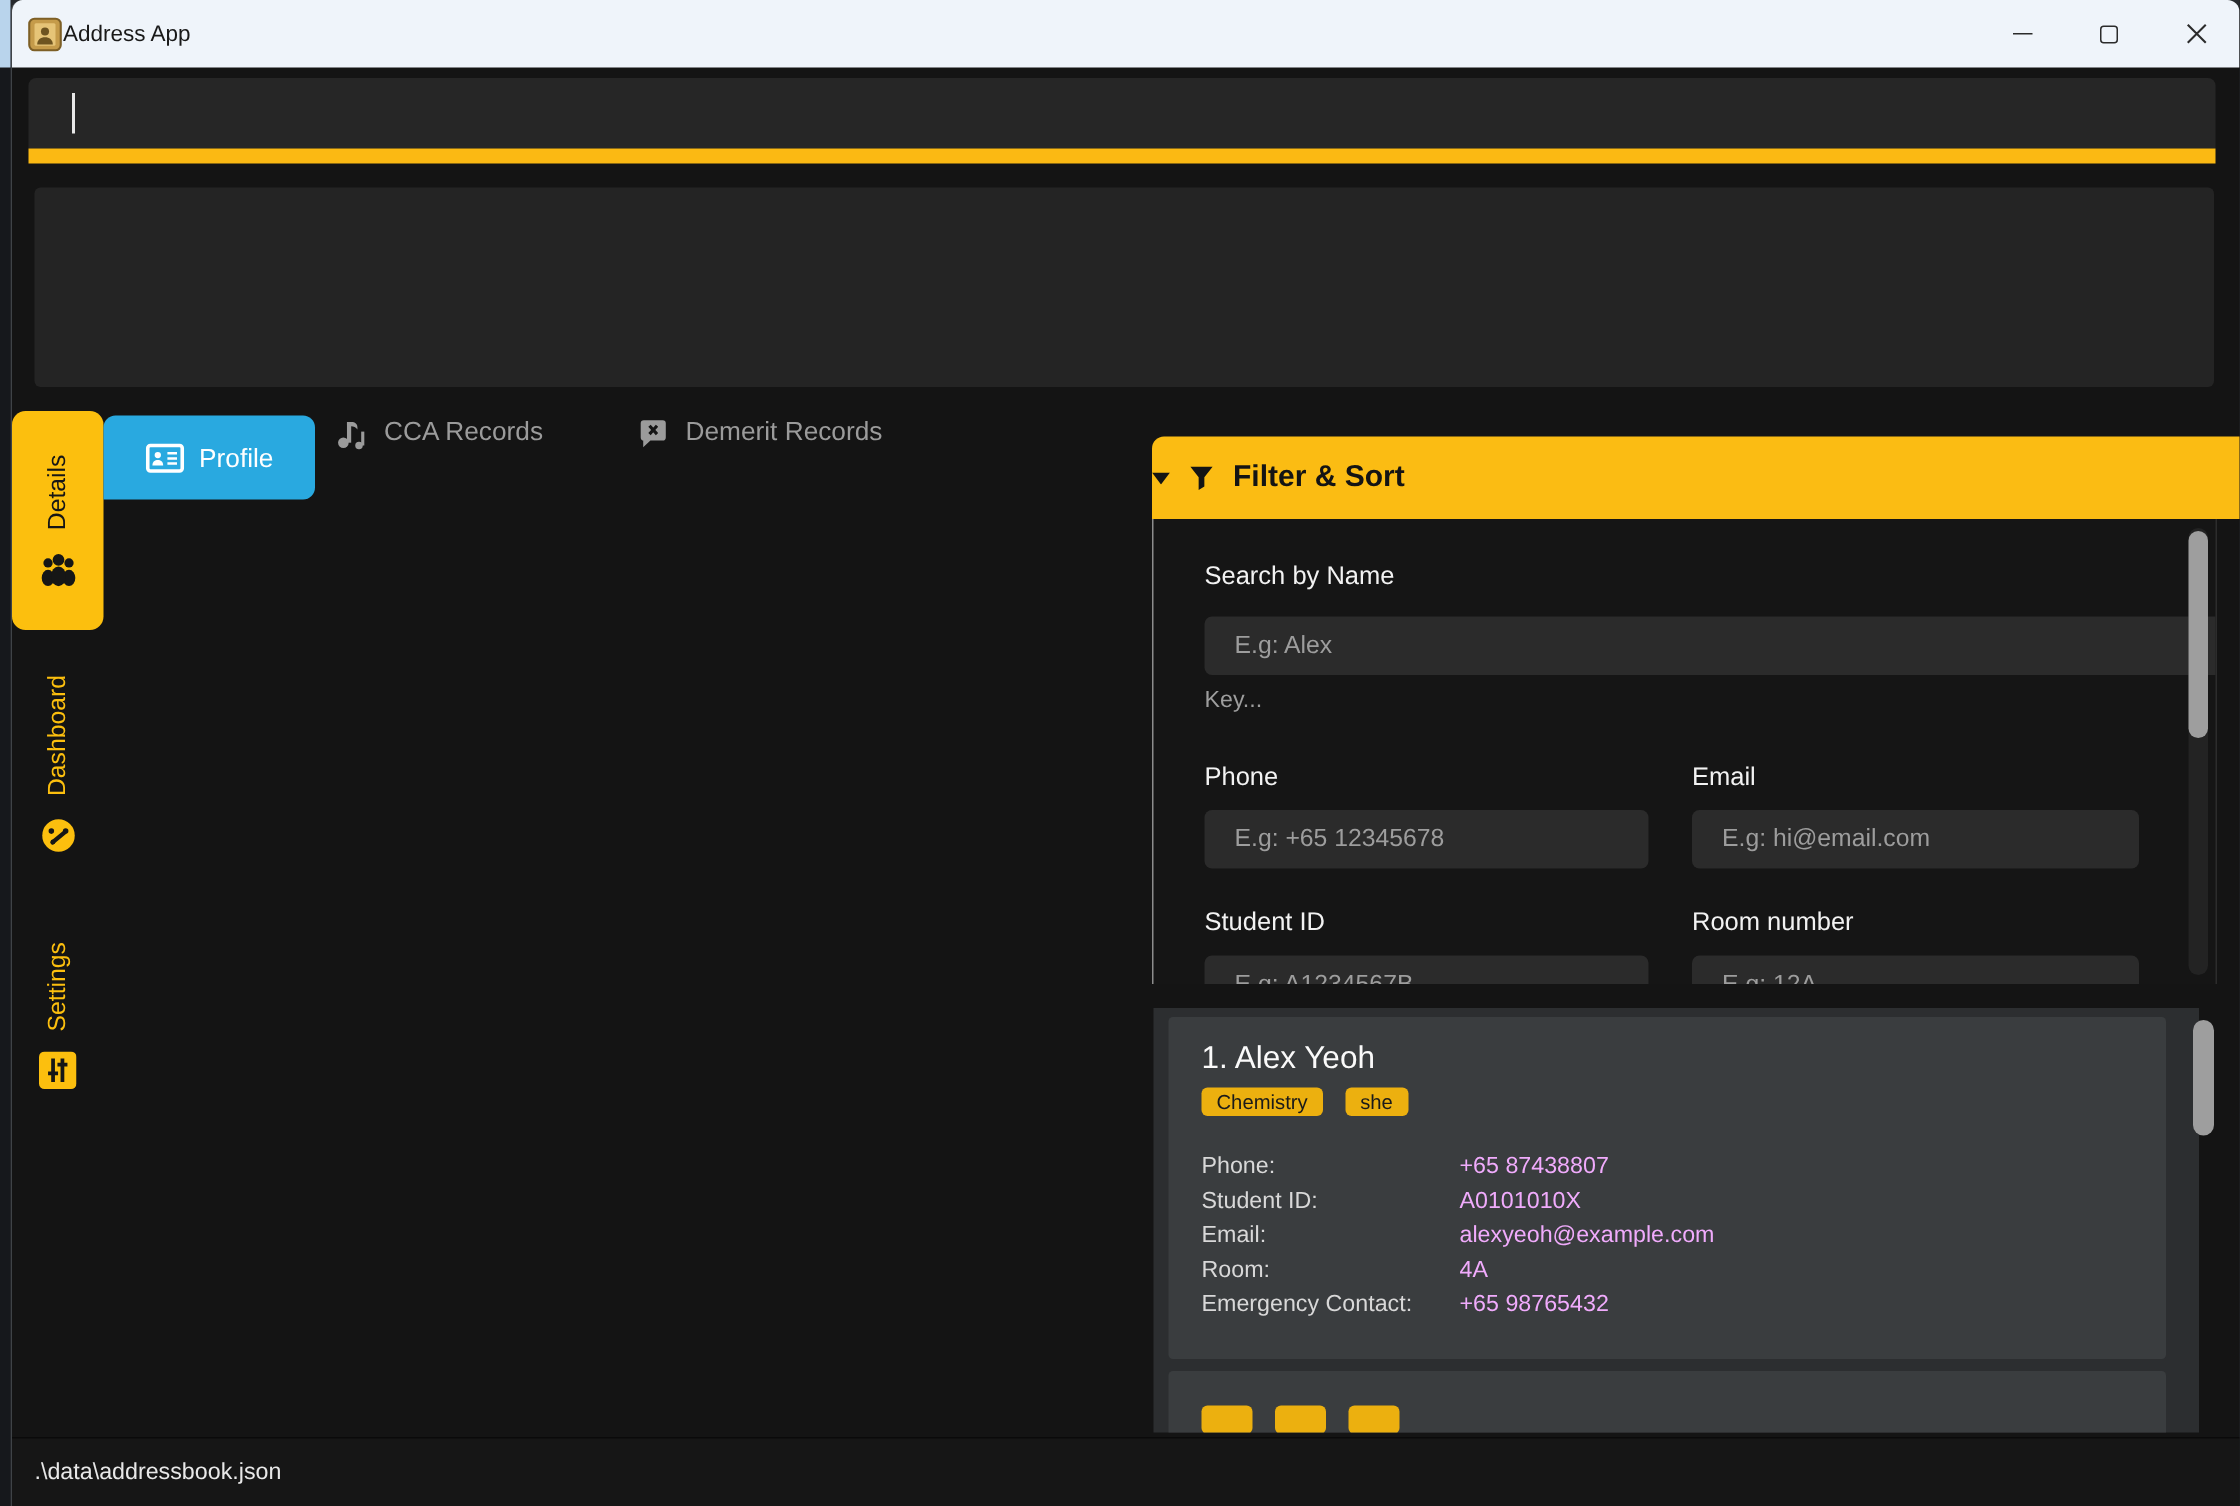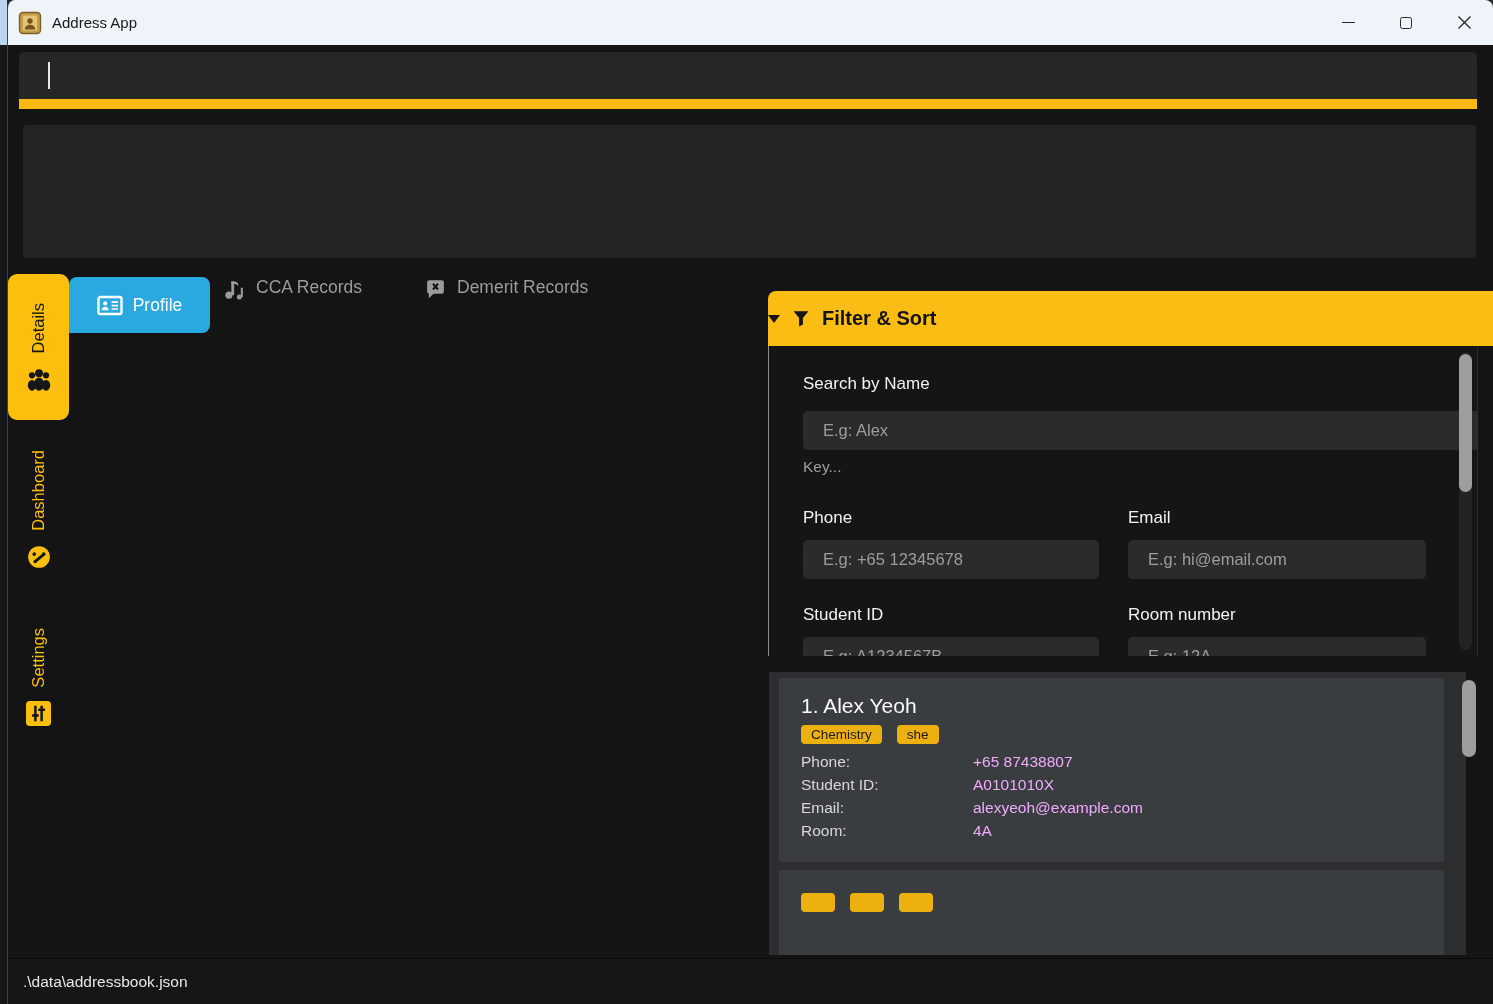--- a/index.html
+++ b/index.html
@@ -12,21 +12,21 @@
 
   
   .window { position:absolute; left:7px; top:0; width:1486px; height:1004px;
             background:#141414; border-left:1px solid #3f4347;
             border-top-left-radius:8px; border-top-right-radius:8px; overflow:hidden; }
 
   
   .titlebar { position:absolute; left:0; top:0; width:100%; height:45px; background:#eff4fa;
               display:flex; align-items:center; }
   .app-icon { width:24px; height:24px; margin-left:10px; }
-  .title-text { margin-left:10px; font-size:15px; color:#191919; }
+  .title-text { font-size:15px; color:#191919; }
   .win-controls { margin-left:auto; display:flex; height:100%; }
   .win-btn { width:58px; height:100%; display:flex; align-items:center; justify-content:center; cursor:default; }
   .glyph-min { width:13px; height:1.4px; background:#2b2b2b; }
   .glyph-max { width:12px; height:12px; border:1.4px solid #2b2b2b; border-radius:2.5px; }
 
   
   .cmd-input { position:absolute; left:11px; top:52px; width:1458px; height:47px;
                background:#262626; border-radius:5px 5px 0 0; }
   .caret { position:absolute; left:29px; top:10px; width:2px; height:27px; background:#e8e8e8;
            animation: blink 1.1s steps(1) infinite; }
@@ -68,27 +68,27 @@
              color:#e8e8e8; font-size:16.5px; padding:0 20px; font-family:"Liberation Sans",sans-serif; }
   .f-input::placeholder { color:#9d9d9d; opacity:1; }
   .f-key { position:absolute; left:34px; top:112px; color:#9d9d9d; font-size:15.5px; }
   .scroll-track { position:absolute; background:#232323; border-radius:7px; }
   .scroll-thumb { position:absolute; background:#9e9e9e; border-radius:7px; }
 
   
   .person-list { position:absolute; left:761px; top:672px; width:697px; height:283px;
                  background:#2c2e30; overflow:hidden; padding:6px 22px 0 10px; }
   .person-card { background:#3a3d3f; border-radius:3px; padding:16px 22px; cursor:default; }
-  .card-1 { height:184px; }
+  .card-1 { height:228px; }
   .card-2 { height:150px; margin-top:8px; }
   .p-name { color:#fafafa; font-size:21px; }
   .tag-row { display:flex; gap:15px; margin-top:7px; }
   .tag { background:#ecb00f; color:#1a1a1a; font-size:13.5px; padding:2px 10px; border-radius:4px; }
   .tag-stub { min-width:34px; height:19px; }
-  .fields { margin-top:6px; font-size:15.5px; line-height:23px; }
+  .fields { margin-top:22px; font-size:15.5px; line-height:23px; }
   .frow { display:flex; }
   .fl { width:172px; color:#d8d8d8; }
   .fv { color:#f0abfc; }
 
   
   .statusbar { position:absolute; left:0; top:958px; width:100%; height:46px; background:#161616;
                border-top:1px solid #0a0a0a; display:flex; align-items:center; }
   .status-text { margin-left:15px; color:#e8e8e8; font-size:15.5px; }
 
   svg { display:block; }
@@ -242,20 +242,24 @@
             <span class="fv">A0101010X</span>
           </div>
         <div class="frow">
             <span class="fl">Email:</span>
             <span class="fv">alexyeoh@example.com</span>
           </div>
         <div class="frow">
             <span class="fl">Room:</span>
             <span class="fv">4A</span>
           </div>
+        <div class="frow">
+            <span class="fl">Emergency Contact:</span>
+            <span class="fv">+65 98765432</span>
+          </div>
       </div>
     </div>
 
     <div class="person-card card-2">
       <div class="tag-row">
         <span class="tag tag-stub"></span>
         <span class="tag tag-stub"></span>
         <span class="tag tag-stub"></span>
       </div>
     </div>

